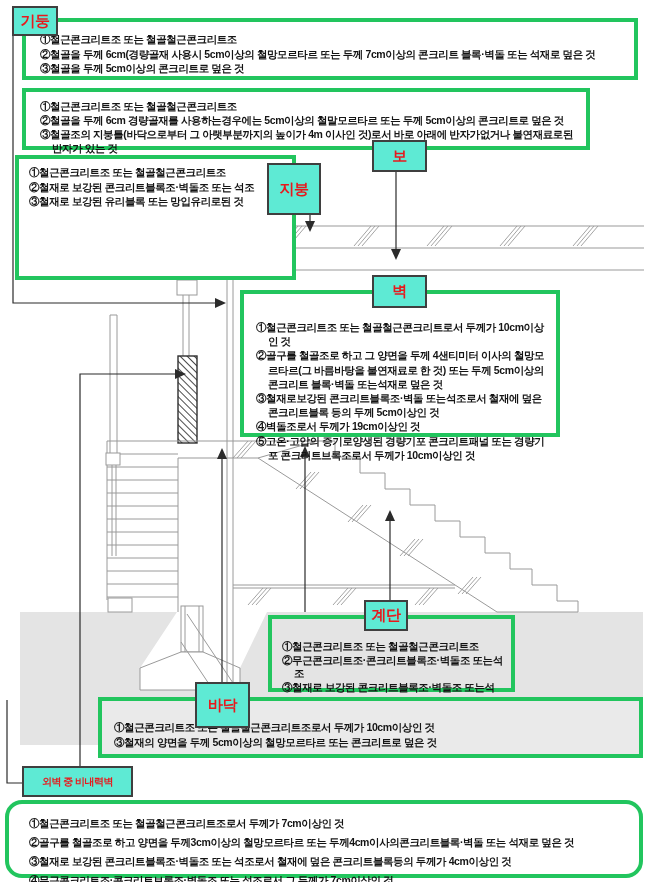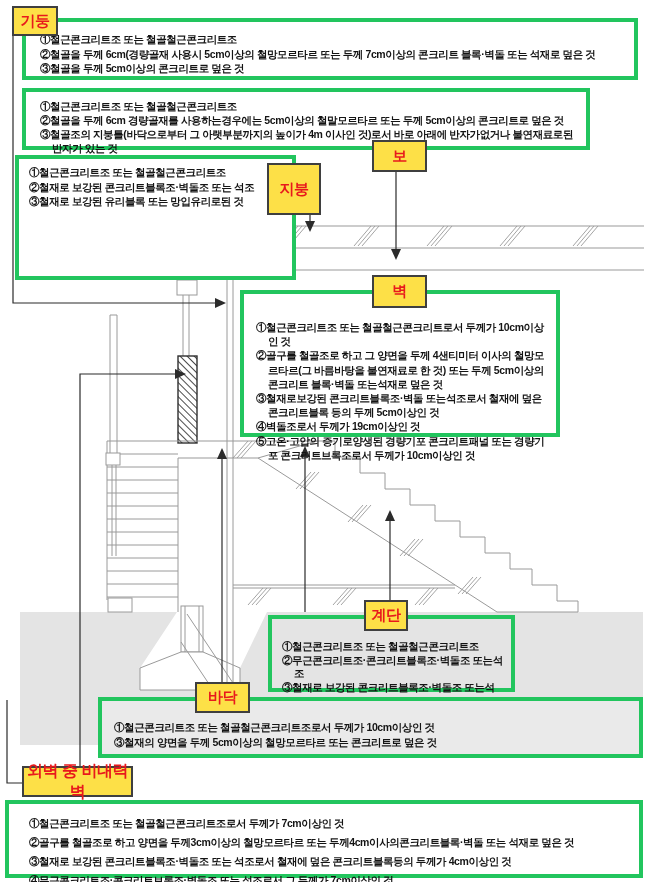--- a/index.html
+++ b/index.html
@@ -12,21 +12,21 @@
     position:absolute;z-index:1;box-sizing:border-box;
     border:4px solid #22c55e;background:#ffffff;
     font-size:10.5px;font-weight:bold;color:#141414;letter-spacing:-0.4px;
     line-height:14.5px;
   }
   .spec .li{padding-left:12px;text-indent:-12px;}
   .spec.transparent{background:transparent;}
   .spec.grayfill{background:#eaeaea;}
   .tag{
     position:absolute;z-index:2;box-sizing:border-box;
-    background:#fde047;border:2px solid #3f3f3f;
+    background:#5eead4;border:2px solid #3f3f3f;
     display:flex;align-items:center;justify-content:center;
     color:#e8191c;font-weight:bold;font-size:15px;letter-spacing:-0.5px;
   }
 </style>
 </head>
 <body>
 
 <div class="stage">
 
   <svg width="646" height="882" viewBox="0 0 646 882">
@@ -177,34 +177,34 @@
       <div class="li">②무근콘크리트조·콘크리트블록조·벽돌조 또는석조</div>
       <div class="li">③철재로 보강된 콘크리트블록조·벽돌조 또는석조</div>
       <div class="li">④철골조</div>
     </div>
 
   <div class="spec grayfill" style="left:98px;top:697px;width:545px;height:61px;padding:19px 8px 0 12px;">
       <div class="li">①철근콘크리트조 또는 철골철근콘크리트조로서 두께가 10cm이상인 것</div>
       <div class="li">③철재의 양면을 두께 5cm이상의 철망모르타르 또는 콘크리트로 덮은 것</div>
     </div>
 
-  <div class="spec" style="left:5px;top:800px;width:638px;height:78px;padding:10px 16px 0 20px;line-height:19px;">
+  <div class="spec" style="left:5px;top:800px;width:638px;height:78px;padding:10px 16px 0 20px;line-height:19px;border-radius:17px;">
       <div class="li">①철근콘크리트조 또는 철골철근콘크리트조로서 두께가 7cm이상인 것</div>
       <div class="li">②골구를 철골조로 하고 양면을 두께3cm이상의 철망모르타르 또는 두께4cm이사의콘크리트블록·벽돌 또는 석재로 덮은 것</div>
       <div class="li">③철재로 보강된 콘크리트블록조·벽돌조 또는 석조로서 철재에 덮은 콘크리트블록등의 두께가 4cm이상인 것</div>
       <div class="li">④무근콘크리트조·콘크리트브록조·벽돌조 또는 석조로서 그 두께가 7cm이상인 것</div>
     </div>
 
   <div class="tag" style="left:12px;top:6px;width:46px;height:30px;">기둥</div>
 
   <div class="tag" style="left:372px;top:140px;width:55px;height:32px;">보</div>
 
   <div class="tag" style="left:267px;top:163px;width:54px;height:52px;">지붕</div>
 
   <div class="tag" style="left:372px;top:275px;width:55px;height:33px;">벽</div>
 
   <div class="tag" style="left:364px;top:600px;width:44px;height:31px;">계단</div>
 
-  <div class="tag" style="left:195px;top:682px;width:55px;height:31px;">바닥</div>
-
-  <div class="tag" style="left:22px;top:766px;width:111px;height:31px;font-size:16px;text-align:center;">외벽 중 비내력벽</div>
+  <div class="tag" style="left:195px;top:682px;width:55px;height:46px;">바닥</div>
+
+  <div class="tag" style="left:22px;top:766px;width:111px;height:31px;font-size:10px;text-align:center;">외벽 중 비내력벽</div>
 
 </div>
 
 </body></html>

